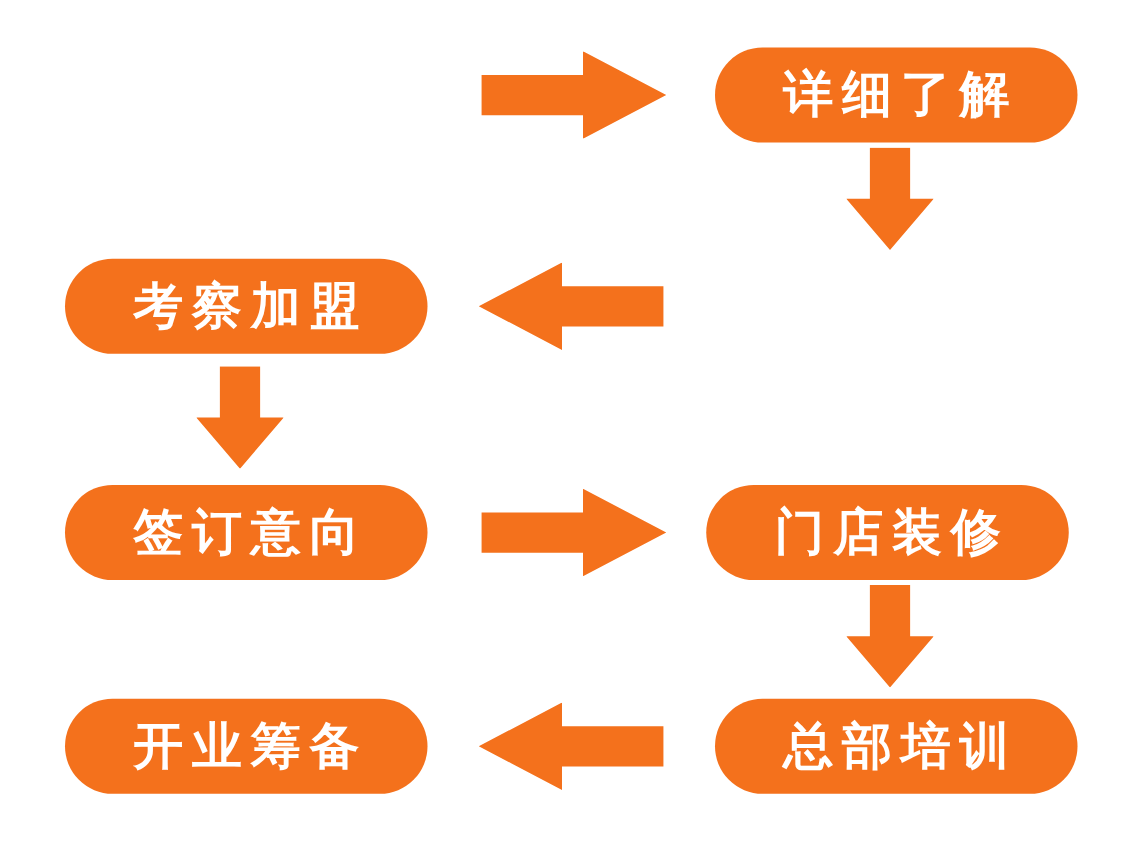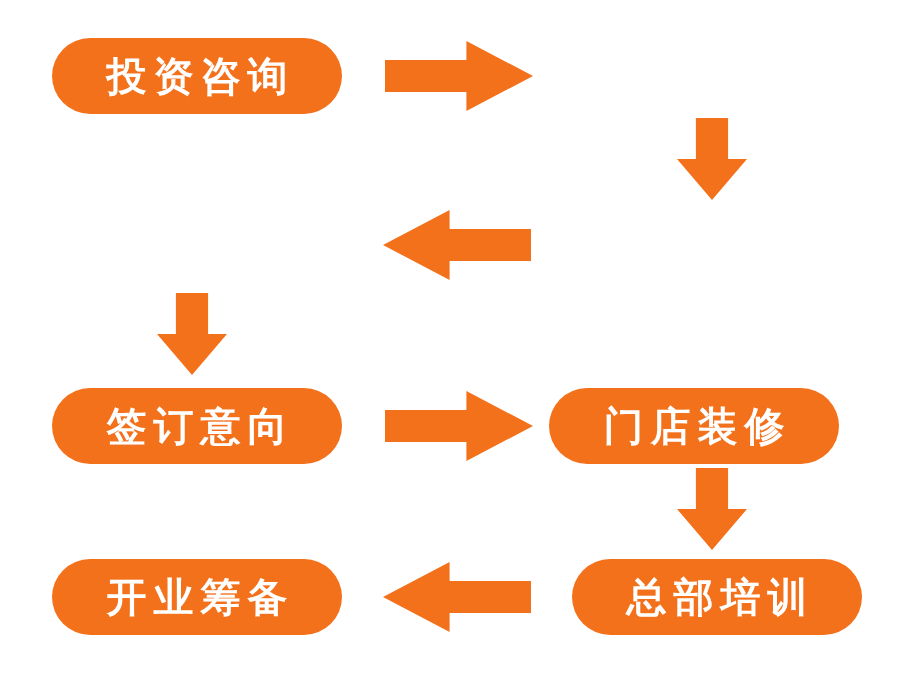--- a/index.html
+++ b/index.html
@@ -56,44 +56,47 @@
     width: 70px;
     height: 82px;
     clip-path: polygon(27% 0, 73% 0, 73% 50%, 100% 50%, 50% 100%, 0 50%, 27% 50%);
   }
   
   .pos-r1-left  { left: 52px;  top: 38px; }
   .pos-r1-right { left: 572px; top: 38px; }
   .pos-r2-right { left: 572px; top: 207px; }
   .pos-r2-left  { left: 52px;  top: 207px; }
   .pos-r3-left  { left: 52px;  top: 388px; }
-  .pos-r3-right { left: 549px; top: 388px; }
+  .pos-r3-right { left: 565px; top: 388px; font-family: Liberation Serif, serif; }
   .pos-r4-right { left: 572px; top: 559px; justify-content: center; }
   .pos-r4-left  { left: 52px;  top: 559px; }
   
   .pos-ar1 { left: 385px; top: 41px; }   
   .pos-ad1 { left: 677px; top: 118px; }  
   .pos-al1 { left: 383px; top: 210px; }  
   .pos-ad2 { left: 157px; top: 293px; }  
   .pos-ar2 { left: 385px; top: 391px; }  
   .pos-ad3 { left: 677px; top: 468px; }  
   .pos-al2 { left: 383px; top: 562px; }  
 </style>
 </head>
 <body>
 
 <div class="canvas">
 
-  <div class="pill pos-r1-left">
-    <span class="pill-label">投资咨询</span>
+  <div class="arrow arrow-right pos-ar1"></div>
+  <div class="pill pos-r1-right">
+    <span class="pill-label">详细了解</span>
   </div>
-  <div class="arrow arrow-right pos-ar1"></div>
 
   <div class="arrow arrow-down pos-ad1"></div>
 
+  <div class="pill pos-r2-left">
+    <span class="pill-label">考察加盟</span>
+  </div>
   <div class="arrow arrow-left pos-al1"></div>
 
   <div class="arrow arrow-down pos-ad2"></div>
 
   <div class="pill pos-r3-left">
     <span class="pill-label">签订意向</span>
   </div>
   <div class="arrow arrow-right pos-ar2"></div>
   <div class="pill pos-r3-right">
     <span class="pill-label">门店装修</span>

